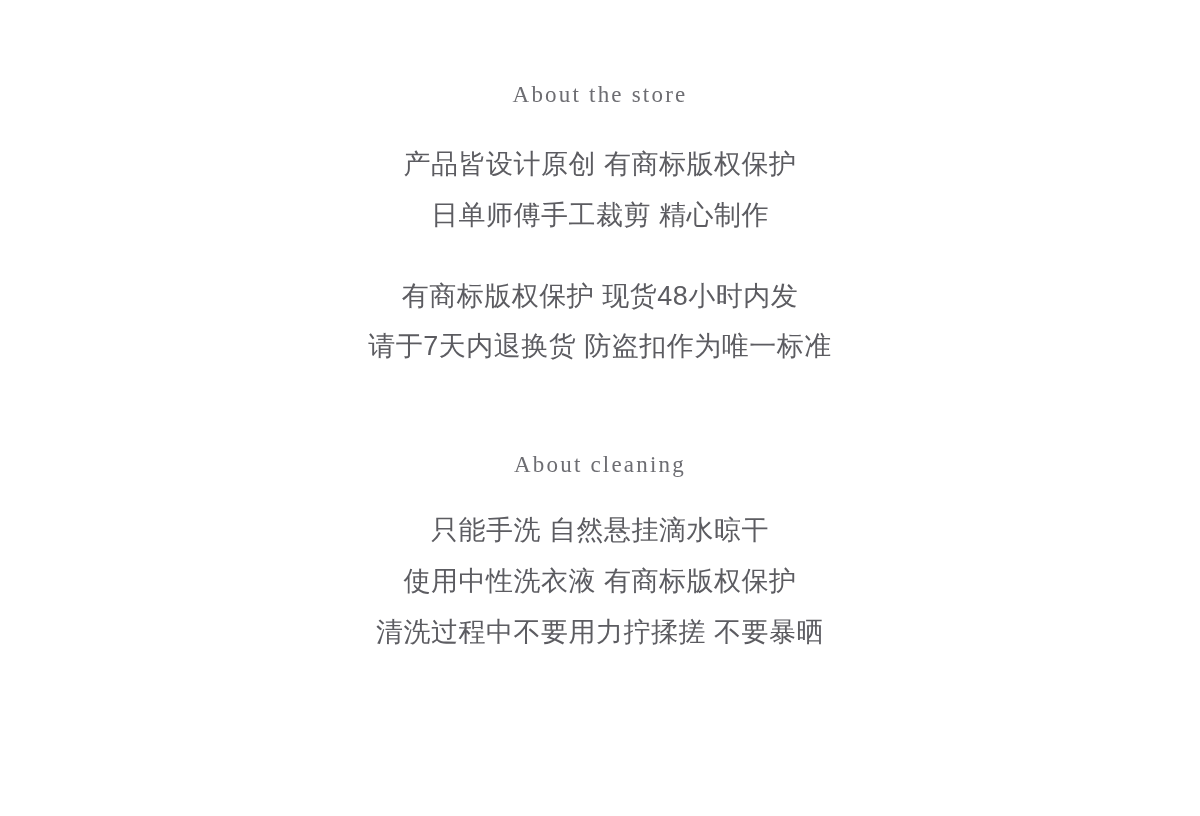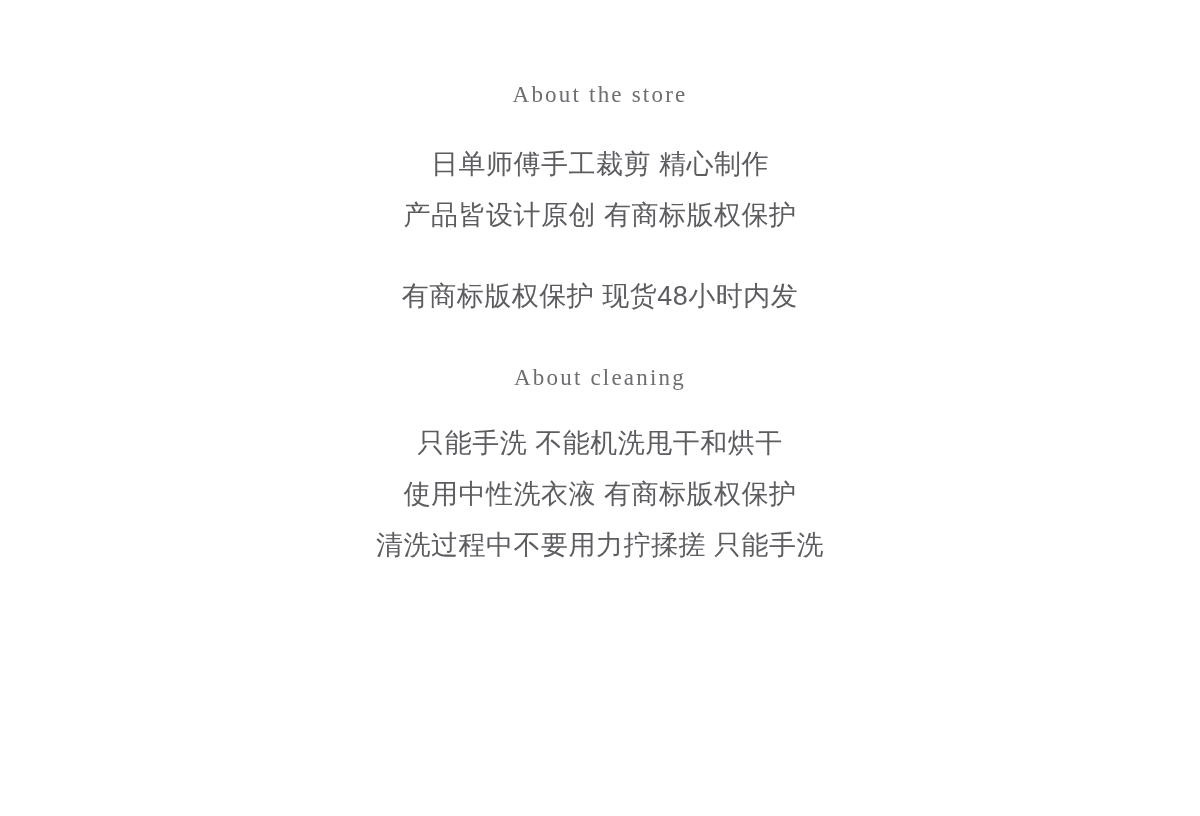--- a/index.html
+++ b/index.html
@@ -44,47 +44,48 @@
   #store-title-wrap {
     margin-top: 82px;
   }
   #store-block-1 {
     margin-top: 31px;
   }
   #store-block-2 {
     margin-top: 30px;
   }
   #cleaning-title-wrap {
-    margin-top: 44px;
+    margin-top: 80px;
   }
   #cleaning-block {
     margin-top: 27px;
   }
 </style>
 </head>
 <body>
 
 <div class="page">
 
   <div id="store-title-wrap">
     <div class="section-title">About the store</div>
   </div>
 
   <div id="store-block-1">
+    <div class="body-line">产品皆设计原创 有商标版权保护</div>
     <div class="body-line">日单师傅手工裁剪 精心制作</div>
-    <div class="body-line">产品皆设计原创 有商标版权保护</div>
   </div>
 
   <div id="store-block-2">
     <div class="body-line">有商标版权保护 现货48小时内发</div>
+    <div class="body-line">请于7天内退换货 防盗扣作为唯一标准</div>
   </div>
 
   <div id="cleaning-title-wrap">
     <div class="section-title">About cleaning</div>
   </div>
 
   <div id="cleaning-block">
-    <div class="body-line">只能手洗 不能机洗甩干和烘干</div>
+    <div class="body-line">只能手洗 自然悬挂滴水晾干</div>
     <div class="body-line">使用中性洗衣液 有商标版权保护</div>
-    <div class="body-line">清洗过程中不要用力拧揉搓 只能手洗</div>
+    <div class="body-line">清洗过程中不要用力拧揉搓 不要暴晒</div>
   </div>
 
 </div>
 
 </body></html>

